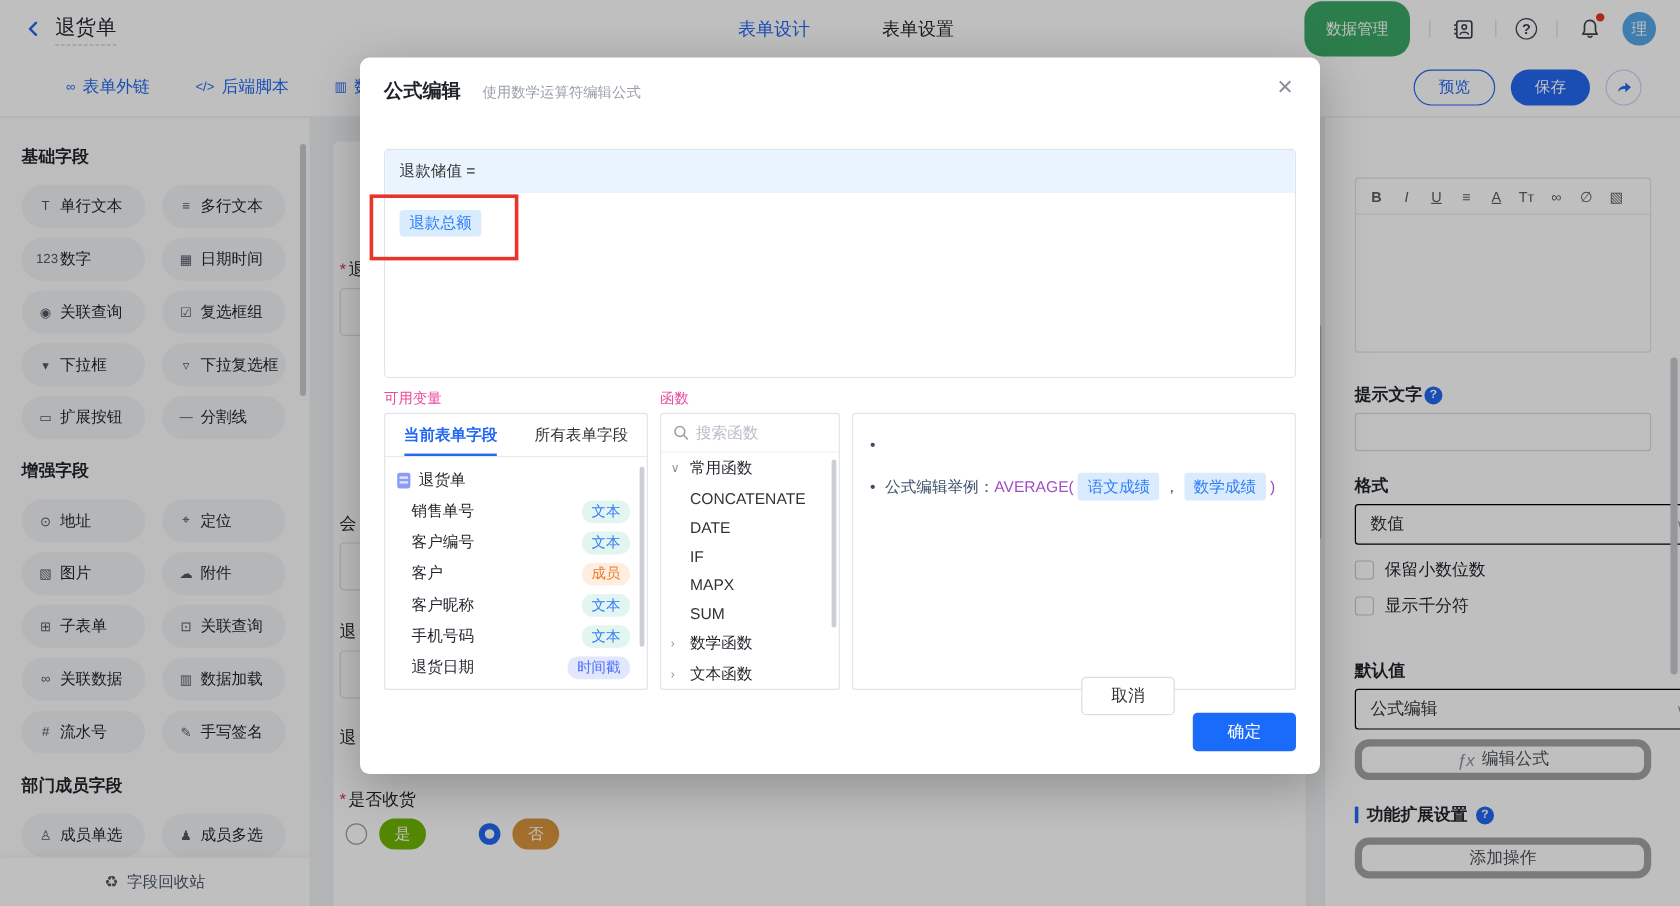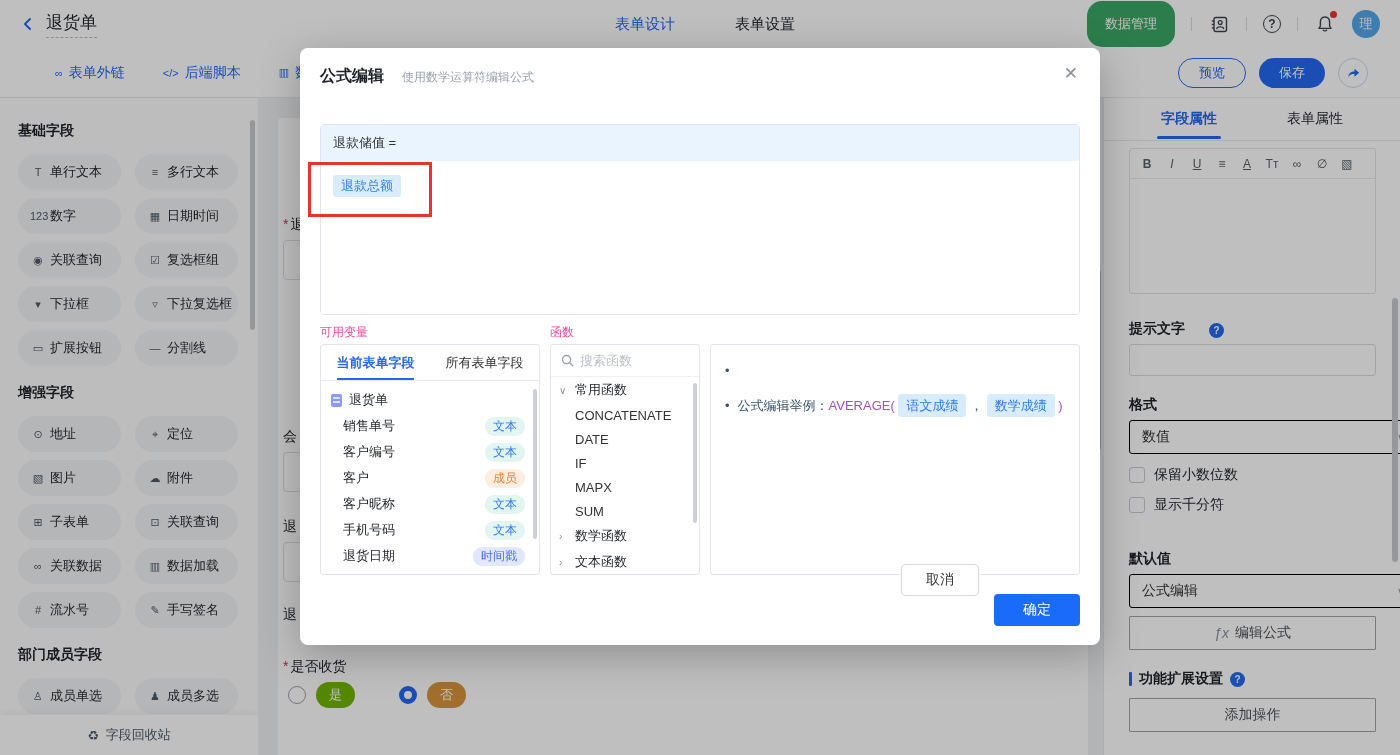--- a/index.html
+++ b/index.html
@@ -60,28 +60,28 @@
   .rp-tabs { position:absolute; left:0; top:0; width:100%; height:43px; border-bottom:1px solid #e7e9ed; display:flex; justify-content:center; gap:70px; align-items:center; font-size:14px; }
   .rp-tab { position:relative; cursor:pointer; padding:11px 0; }
   .rp-tab.active { color:#2468f2; font-weight:600; }
   .rp-tab.active::after { content:""; position:absolute; left:-4px; right:-4px; bottom:0; height:3px; background:#2468f2; border-radius:2px; }
   .rp-editor { position:absolute; left:25px; top:50px; width:247px; height:146px; border:1px solid #e2e4e9; border-radius:3px; }
   .rp-toolbar { height:30px; border-bottom:1px solid #e9ebef; display:flex; align-items:center; gap:11px; padding:0 10px; color:#596066; font-size:12px; }
   .rp-tool { cursor:pointer; width:14px; text-align:center; }
   .rp-tool.u, .rp-tool.a { text-decoration:underline; }
   .rp-tool.i { font-style:italic; }
   .rp-tool.b { font-weight:700; }
-  .rp-label { position:absolute; left:25px; font-size:14px; font-weight:600; display:flex; align-items:flex-end; gap:24px; }
+  .rp-label { position:absolute; left:25px; font-size:14px; font-weight:600; display:flex; align-items:center; gap:2px; }
   .q-blue { width:15px; height:15px; border-radius:50%; background:#2468f2; color:#fff; font-size:10px; font-weight:600; display:flex; align-items:center; justify-content:center; }
   .rp-input { position:absolute; left:25px; width:247px; height:32px; border:1px solid #d8dbe0; border-radius:3px; background:#fff; }
   .rp-select { position:absolute; left:25px; width:289px; height:34px; border:1px solid #000000; border-radius:3px; background:#fff; display:flex; align-items:center; justify-content:space-between; padding:0 12px; font-size:14px; color:#333; cursor:pointer; }
   .chev { color:#8a919f; font-size:11px; }
   .rp-check { position:absolute; left:25px; display:flex; align-items:center; gap:9px; font-size:14px; color:#1f2329; cursor:pointer; }
   .cbox { width:16px; height:16px; border:1px solid #c9ccd4; border-radius:3px; background:#fff; }
-  .rp-btn { position:absolute; left:25px; width:247px; height:34px; border:1px solid #a3a3a3; border-radius:1px; background:#fff; font-size:14px; color:#4e5358; display:flex; align-items:center; justify-content:center; gap:6px; cursor:pointer; }
+  .rp-btn { position:absolute; left:25px; width:247px; height:34px; border:6px solid #a3a3a3; border-radius:12px; background:#fff; font-size:14px; color:#4e5358; display:flex; align-items:center; justify-content:center; gap:6px; cursor:pointer; }
   .rp-sec { position:absolute; left:25px; display:flex; align-items:center; gap:7px; font-size:14px; font-weight:700; }
   .rp-sec::before { content:""; width:3px; height:14px; background:#2468f2; border-radius:1px; }
 
   .page-scroll { position:absolute; right:2px; top:298px; width:6px; height:264px; border-radius:3px; background:#c7cacf; z-index:8; }
 
   
   .overlay { position:absolute; inset:0; background:rgba(0,0,0,.25); z-index:40; }
   .modal { position:absolute; left:300px; top:48px; width:800px; height:597px; background:#fff; border-radius:8px; box-shadow:0 10px 40px rgba(0,0,0,.25); z-index:60; }
   .m-header { position:absolute; left:20px; top:18px; display:flex; align-items:baseline; gap:18px; }
   .m-title { font-size:16px; font-weight:700; }
@@ -317,24 +317,20 @@
       <span class="radio"></span>
       <span class="opt-pill" style="background:#70b603;">是</span>
       <span style="width:24px;"></span>
       <span class="radio checked"></span>
       <span class="opt-pill" style="background:#d9943c;">否</span>
     </div>
     <div class="cv-scroll"></div>
   </main>
 
   <aside class="rightpanel">
-    <div class="rp-tabs">
-      <span class="rp-tab active">字段属性</span>
-      <span class="rp-tab">表单属性</span>
-    </div>
     <div class="rp-editor">
       <div class="rp-toolbar">
           <span class="rp-tool b">B</span>
           <span class="rp-tool i">I</span>
           <span class="rp-tool u">U</span>
           <span class="rp-tool ">≡</span>
           <span class="rp-tool a">A</span>
           <span class="rp-tool ">Tт</span>
           <span class="rp-tool ">∞</span>
           <span class="rp-tool ">∅</span>

